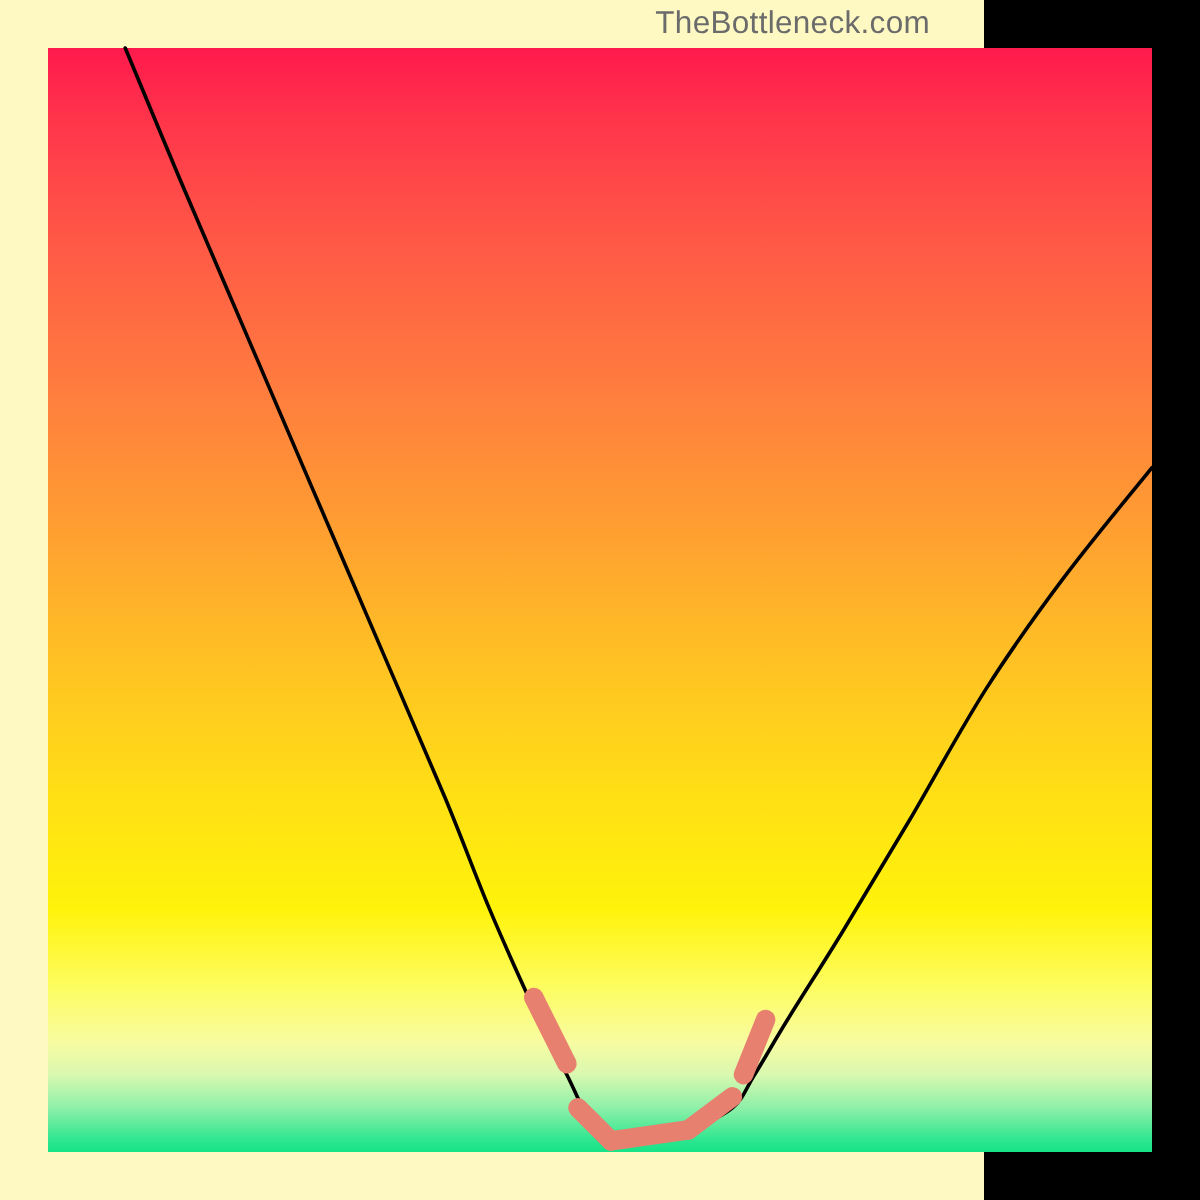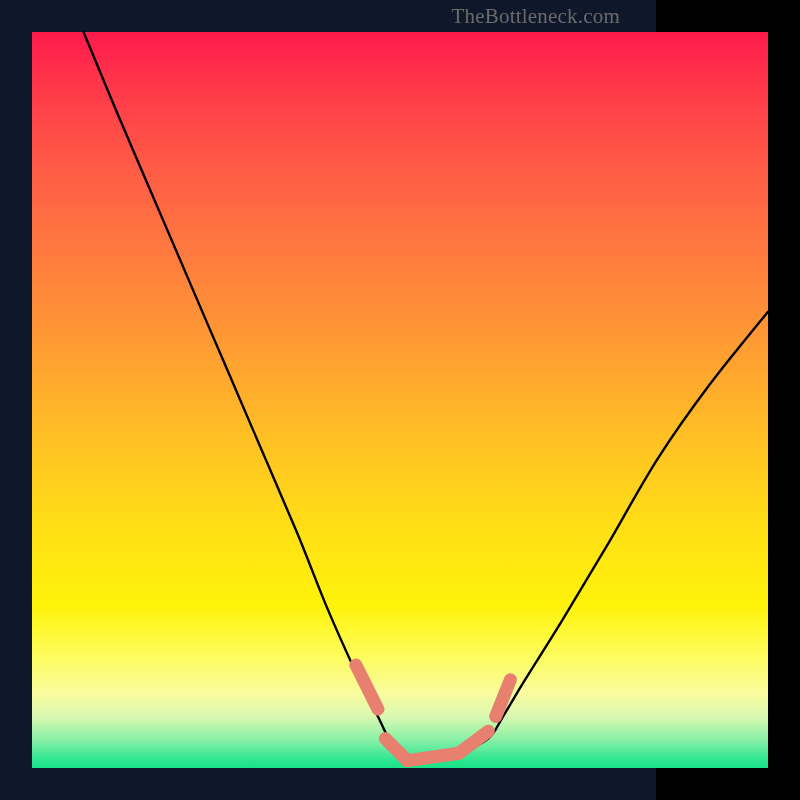--- a/index.html
+++ b/index.html
@@ -8,22 +8,21 @@
     width: 800px;
     height: 800px;
     overflow: hidden;
     background: #000;
     font-family: Arial, Helvetica, sans-serif;
   }
   .frame {
     position: relative;
     width: 656px;
     height: 800px;
-    background: #0f172a;
-    font-family: Liberation Serif, serif;
+    background: #fef9c3;
   }
   .plot-area {
     position: absolute;
     left: 32px;
     top: 32px;
     width: 736px;
     height: 736px;
     
     background: linear-gradient(
       to bottom,

